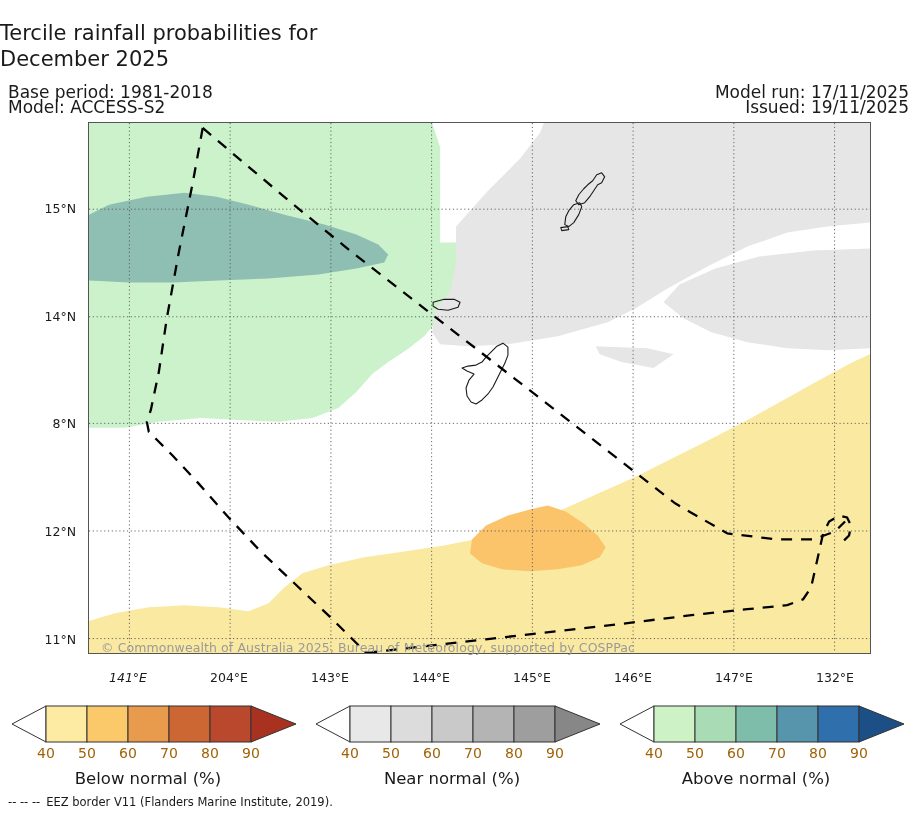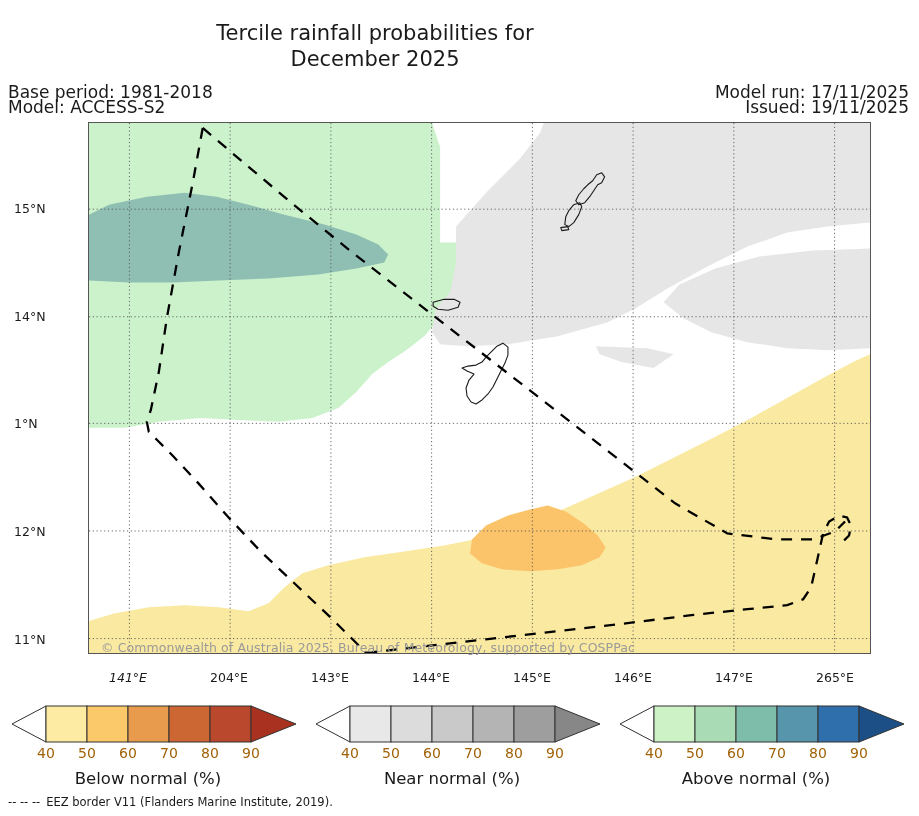--- a/index.html
+++ b/index.html
@@ -2,40 +2,40 @@
 <html><head>
 <meta charset="utf-8">
 <style>
   html,body{margin:0;padding:0;}
   body{
     width:919px;height:816px;background:#ffffff;
     font-family:"DejaVu Sans","Liberation Sans",sans-serif;
     color:#000;overflow:hidden;position:relative;
   }
   .title{
-    position:absolute;left:0;top:20px;width:750px;text-align:center;
+    position:absolute;left:0;top:20px;width:750px;
     font-size:21px;line-height:26px;color:#1a1a1a;white-space:pre-line;
   }
   .meta{position:absolute;font-size:17px;line-height:15px;color:#1a1a1a;}
   .meta-left{left:8px;top:85px;text-align:left;}
   .meta-right{right:10px;top:85px;text-align:right;}
 
   .plot{
     position:absolute;left:88px;top:122px;width:783px;height:532px;
     border:1px solid #555;box-sizing:border-box;overflow:hidden;background:#fff;
   }
   .plot svg{display:block;width:100%;height:100%;}
 
   .watermark{
     position:absolute;left:101px;top:640px;font-size:12.5px;color:#9a9a9a;
     letter-spacing:.1px;white-space:nowrap;
   }
 
   .ylab{
-    position:absolute;right:0;width:62px;text-align:left;
+    position:absolute;right:0;width:62px;text-align:right;
     font-size:12.5px;color:#1a1a1a;transform:translateY(-8px);
   }
   .xlab{
     position:absolute;top:670px;width:90px;text-align:center;
     font-size:12.5px;color:#1a1a1a;
   }
 
   .cbwrap{position:absolute;top:704px;height:86px;}
   .cb svg{display:block;}
   .cbticks{position:relative;height:20px;margin-top:1px;}
@@ -144,32 +144,32 @@
       <path fill="none" stroke="#000" stroke-width="2.3" stroke-dasharray="11,9" stroke-linecap="butt" d="M114,5 L160,44 L210,86 L264,130 L318,172 L372,214 L426,256 L480,298
            L534,340 L588,382 L640,412 L690,418 L726,418 L748,410 L758,400"></path>
     </g>
   </svg>
 </div>
 
 <div class="watermark">© Commonwealth of Australia 2025, Bureau of Meteorology, supported by COSPPac</div>
 
 <div class="ylab" style="top:209px;left:14px;">15°N</div>
 <div class="ylab" style="top:317px;left:14px;">14°N</div>
-<div class="ylab" style="top:424px;left:14px;">1°N</div>
+<div class="ylab" style="top:424px;left:14px;">8°N</div>
 <div class="ylab" style="top:532px;left:14px;">12°N</div>
 <div class="ylab" style="top:640px;left:14px;">11°N</div>
 
 <div class="xlab" style="left:83px;font-style:italic;">141°E</div>
 <div class="xlab" style="left:184px;">204°E</div>
 <div class="xlab" style="left:285px;">143°E</div>
 <div class="xlab" style="left:386px;">144°E</div>
 <div class="xlab" style="left:487px;">145°E</div>
 <div class="xlab" style="left:588px;">146°E</div>
 <div class="xlab" style="left:689px;">147°E</div>
-<div class="xlab" style="left:790px;">265°E</div>
+<div class="xlab" style="left:790px;">132°E</div>
 
 <div class="cbwrap" style="left:8px;width:296px;">
   <div class="cb">
     <svg viewBox="0 0 296 40" width="296" height="40">
       <g stroke="#333" stroke-width="1" stroke-linejoin="miter">
         <polygon points="38,2 38,38 4,20" fill="#ffffff"></polygon>
         <rect x="38" y="2" width="41" height="36" fill="#fdeba4"></rect>
         <rect x="79" y="2" width="41" height="36" fill="#fbc86a"></rect>
         <rect x="120" y="2" width="41" height="36" fill="#e89b4d"></rect>
         <rect x="161" y="2" width="41" height="36" fill="#cc6633"></rect>

